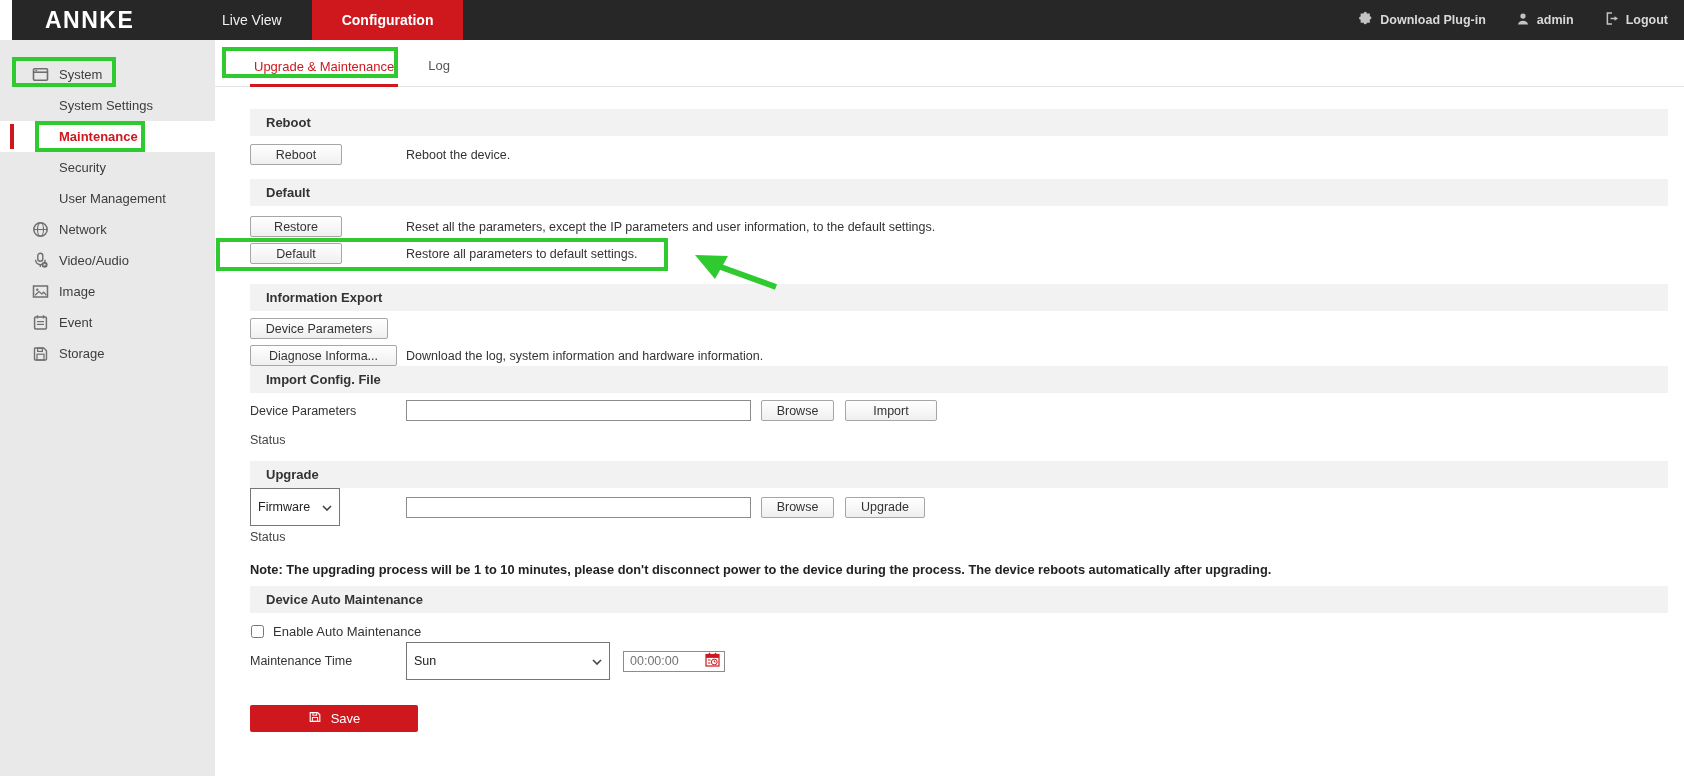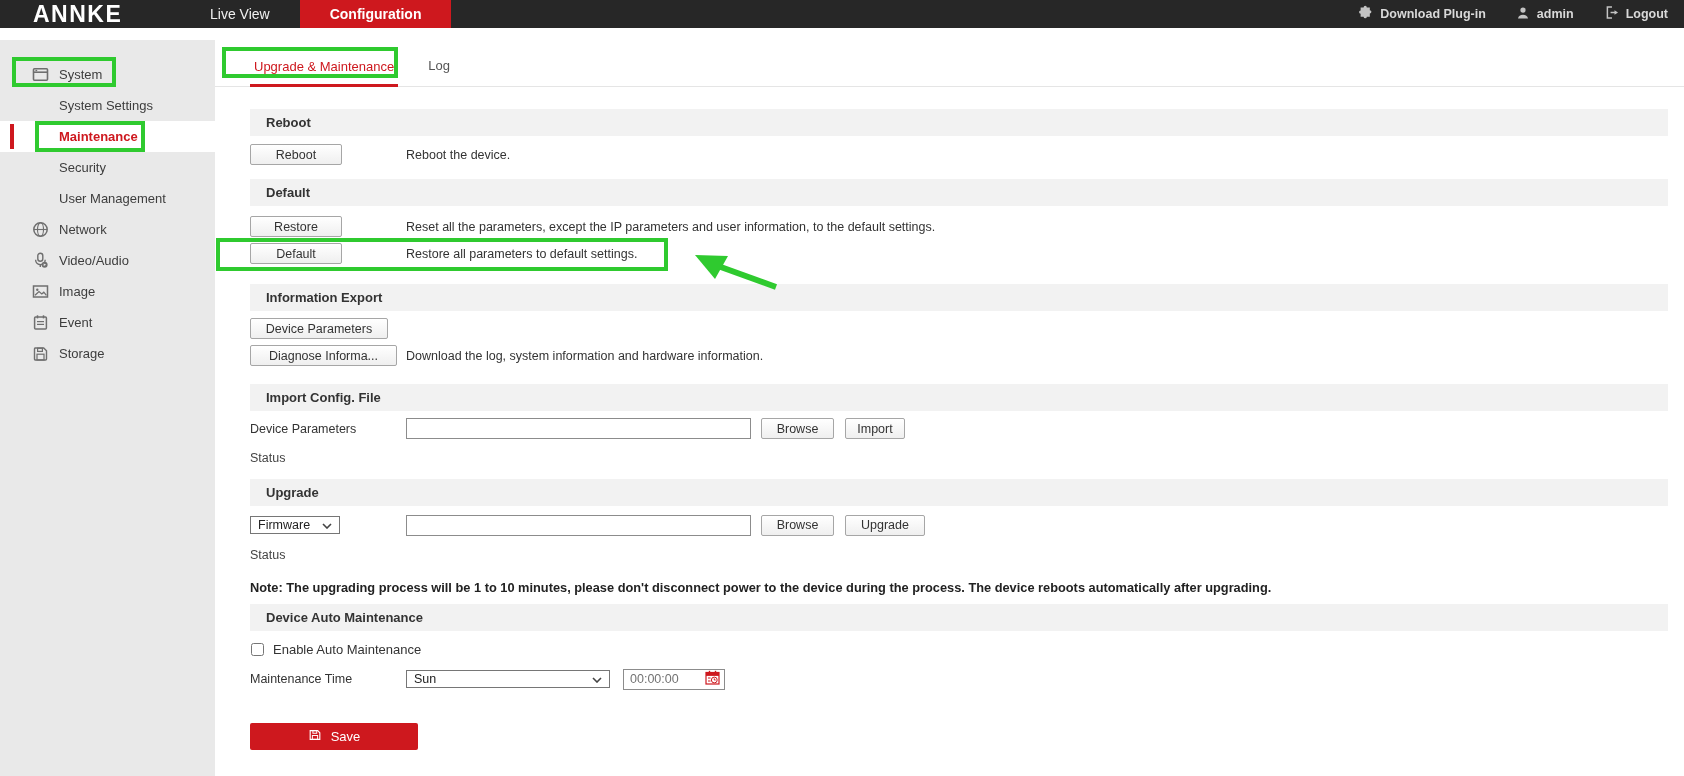--- a/index.html
+++ b/index.html
@@ -1,20 +1,20 @@
 <!DOCTYPE html>
 <html><head>
 <meta charset="utf-8">
 <style>
   * { margin:0; padding:0; box-sizing:border-box; }
   html,body { width:1684px; height:776px; }
   body { font-family:"Liberation Sans",sans-serif; background:#fff; position:relative; overflow:hidden; }
 
   
-  .topbar { position:absolute; top:0; left:0; right:0; height:28px; background:#272727; display:flex; align-items:stretch; z-index:5; }
+  .topbar { position:absolute; top:0; left:12px; right:0; height:40px; background:#272727; display:flex; align-items:stretch; z-index:5; }
   .brand { width:180px; display:flex; align-items:center; padding-left:33px; color:#fff; font-size:23px; font-weight:bold; letter-spacing:1.5px; }
   .top-tab { display:flex; align-items:center; padding:0 30px; color:#f0f0f0; font-size:14px; cursor:pointer; }
   .top-tab.active { background:#ce181e; font-weight:bold; color:#fff; }
   .top-right { margin-left:auto; display:flex; align-items:center; gap:30px; padding-right:16px; }
   .top-action { display:flex; align-items:center; gap:7px; color:#d9d9d9; font-size:12.5px; font-weight:bold; cursor:pointer; }
 
   
   .sidebar { position:absolute; top:40px; left:0; width:215px; bottom:0; background:#e9e9e9; padding-top:19px; z-index:1; }
   .side-row { height:31px; display:flex; align-items:center; font-size:13px; color:#3d3d3d; position:relative; cursor:pointer; }
   .side-row .sicon { width:17px; height:17px; margin-left:32px; flex:0 0 17px; }
@@ -27,39 +27,39 @@
   
   .main { position:absolute; top:40px; left:215px; right:0; bottom:0; background:#fff; }
   .tabbar { height:47px; border-bottom:1px solid #e5e5e5; padding-left:35px; display:flex; align-items:flex-end; gap:26px; }
   .tab { font-size:13px; color:#555; padding:0 4px 13px; cursor:pointer; }
   .tab.active { color:#ce181e; font-weight:normal; border-bottom:3px solid #ce181e; padding-bottom:10px; margin-bottom:-1px; }
   .content { padding:0 16px 0 35px; }
 
   .band { height:27px; background:#f2f2f2; font-size:13px; font-weight:bold; color:#333; line-height:27px; padding-left:16px; }
   .row { display:flex; align-items:center; height:21px; }
   .btn { height:21px; border:1px solid #a6a6a6; border-radius:2px; background:linear-gradient(#ffffff,#efefef); color:#333; font-size:12.5px; display:flex; align-items:center; justify-content:center; cursor:pointer; white-space:nowrap; }
-  .w92{width:92px} .w138{width:138px} .w147{width:147px} .w73{width:73px} .w68{width:60px} .w80{width:80px}
+  .w92{width:92px} .w138{width:138px} .w147{width:147px} .w73{width:73px} .w68{width:92px} .w80{width:80px}
   .desc { font-size:12.5px; color:#333; margin-left:64px; white-space:nowrap; }
   .desc.tight { margin-left:9px; }
   .flabel { width:156px; font-size:12.5px; color:#333; }
   .tinput { width:345px; height:21px; border:1px solid #8c8c8c; font-size:12.5px; padding:0 4px; background:#fff; font-family:"Liberation Sans",sans-serif; }
-  .sel { height:18px; border:1px solid #767676; background:#fff; display:flex; align-items:center; justify-content:space-between; font-size:12.5px; color:#222; padding:0 7px; cursor:pointer; }
+  .sel { height:38px; border:1px solid #767676; background:#fff; display:flex; align-items:center; justify-content:space-between; font-size:12.5px; color:#222; padding:0 7px; cursor:pointer; }
   .sel.wfirm { width:90px; }
   .sel.wday { width:204px; }
   .gap66 { margin-left:66px; } .gap10 { margin-left:10px; } .gap11 { margin-left:11px; } .gap13 { margin-left:13px; }
   .status { font-size:12.5px; color:#444; height:17px; display:flex; align-items:center; }
   .note { font-size:12.8px; font-weight:bold; color:#222; height:17px; display:flex; align-items:center; white-space:nowrap; }
   .chkrow { height:18px; display:flex; align-items:center; font-size:13px; color:#333; }
   .chkrow input { width:13px; height:13px; margin:0 9px 0 1px; cursor:pointer; }
   .timefield { width:102px; height:21px; border:1px solid #8c8c8c; display:flex; align-items:center; justify-content:space-between; padding:0 4px 0 6px; font-size:12.5px; color:#737373; }
   .savebtn { margin-top:33px; width:168px; height:27px; background:#ce181e; color:#fff; font-size:13px; border-radius:2px; display:flex; align-items:center; justify-content:center; gap:9px; cursor:pointer; }
 
   
   .mt22{margin-top:22px} .mt14{margin-top:14px} .mt13{margin-top:13px} .mt20{margin-top:20px}
-  .mt18{margin-top:18px} .mt16{margin-top:16px} .mt10{margin-top:10px} .mt9{margin-top:9px}
+  .mt18{} .mt16{margin-top:16px} .mt10{margin-top:10px} .mt9{margin-top:9px}
   .mt8{margin-top:8px} .mt7{margin-top:7px} .mt6{margin-top:6px}
   .h22{height:22px}
 
   
   .annot { position:absolute; border:4px solid #2fca2f; pointer-events:none; z-index:9; }
   #annot-system { left:12px;  top:57px;  width:104px; height:30px; }
   #annot-maint  { left:35px;  top:121px; width:110px; height:31px; }
   #annot-tab    { left:222px; top:47px;  width:176px; height:31px; }
   #annot-default{ left:216px; top:238px; width:452px; height:33px; }
   #annot-arrow  { position:absolute; left:682px; top:246px; z-index:9; pointer-events:none; }

